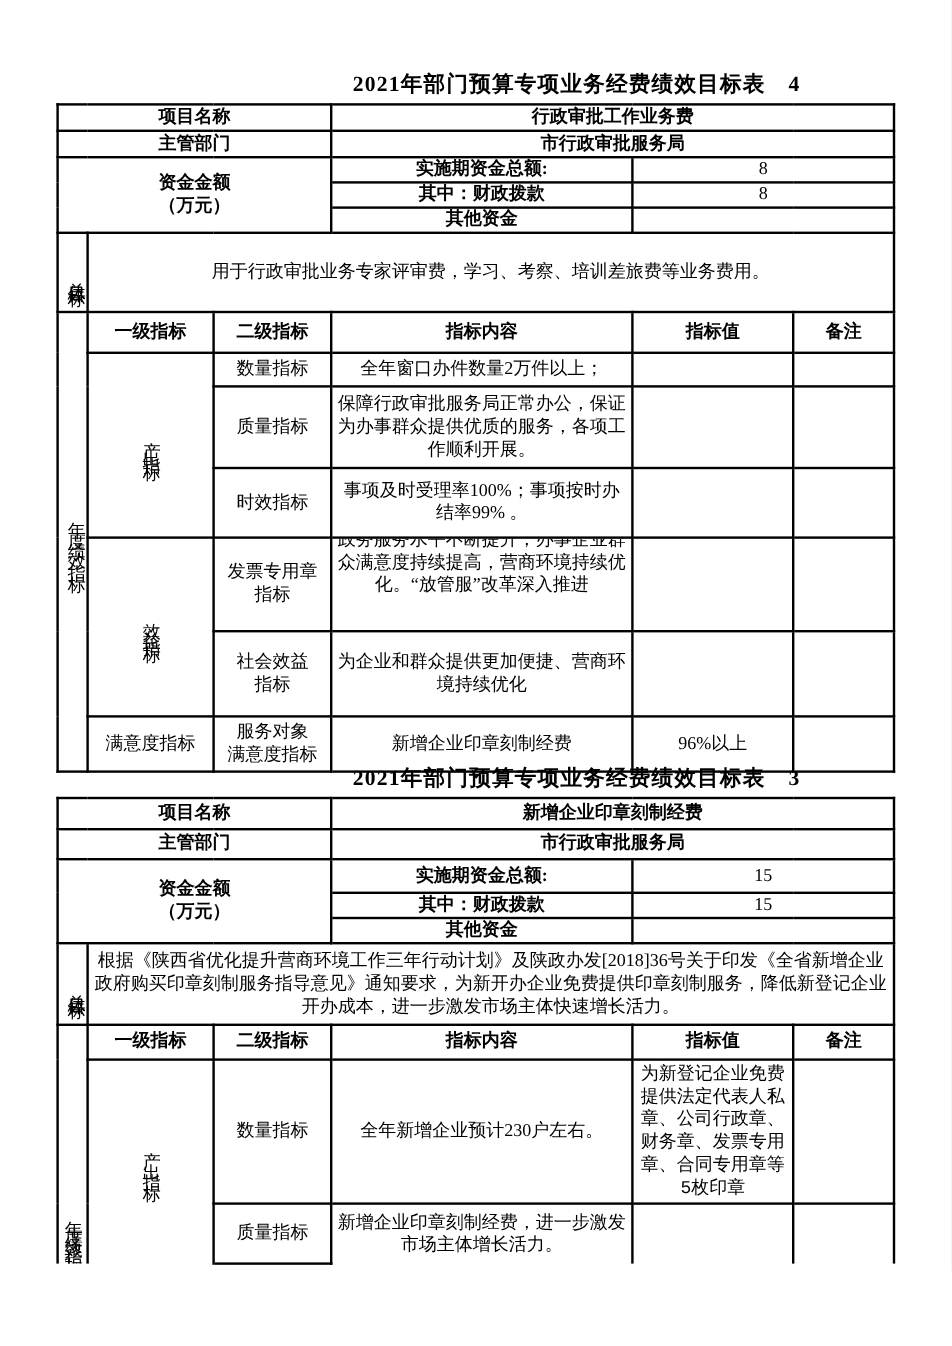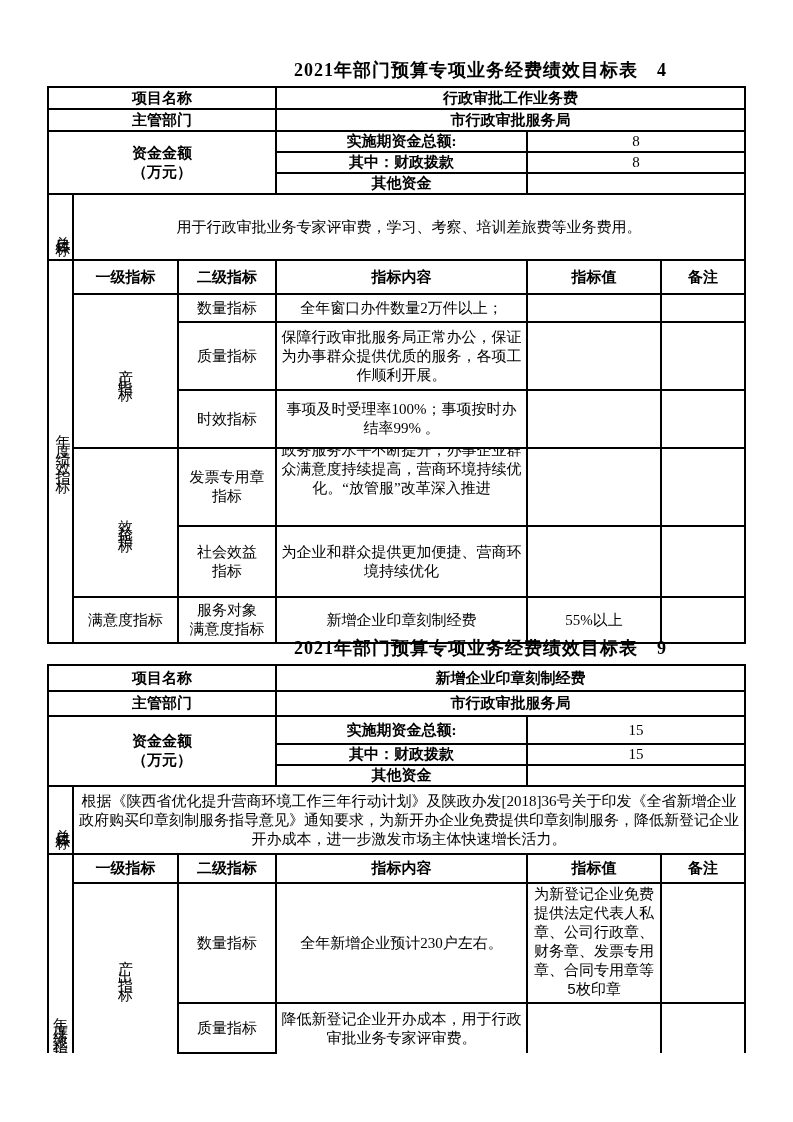--- a/index.html
+++ b/index.html
@@ -122,27 +122,27 @@
 指标</td>
         <td>为企业和群众提供更加便捷、营商环境持续优化</td>
         <td></td>
         <td></td>
       </tr>
       <tr style="height:46px">
         <td>满意度指标</td>
         <td>服务对象
 满意度指标</td>
         <td>新增企业印章刻制经费</td>
-        <td>55%以上</td>
+        <td>96%以上</td>
         <td></td>
       </tr>
     </tbody>
   </table>
 
-  <div class="title" style="top:636px">2021年部门预算专项业务经费绩效目标表　9</div>
+  <div class="title" style="top:636px">2021年部门预算专项业务经费绩效目标表　3</div>
 
   <table class="doc" style="top:664px">
     <colgroup>
       <col style="width:25px">
         <col style="width:105px">
         <col style="width:98px">
       <col style="width:251px">
         <col style="width:134px">
         <col style="width:84px">
     </colgroup>
@@ -183,20 +183,20 @@
       </tr>
       <tr style="height:120px">
         <td rowspan="2" class="vcell nb"><div class="vtext ls9">产出指标</div></td>
         <td>数量指标</td>
         <td>全年新增企业预计230户左右。</td>
         <td class="vtop">为新登记企业免费提供法定代表人私章、公司行政章、财务章、发票专用章、合同专用章等5枚印章</td>
         <td></td>
       </tr>
       <tr style="height:50px">
         <td>质量指标</td>
-        <td class="nb">降低新登记企业开办成本，用于行政审批业务专家评审费。</td>
+        <td class="nb">新增企业印章刻制经费，进一步激发市场主体增长活力。</td>
         <td class="nb"></td>
         <td class="nb"></td>
       </tr>
     </tbody>
   </table>
 
 </div>
 
 </body></html>

